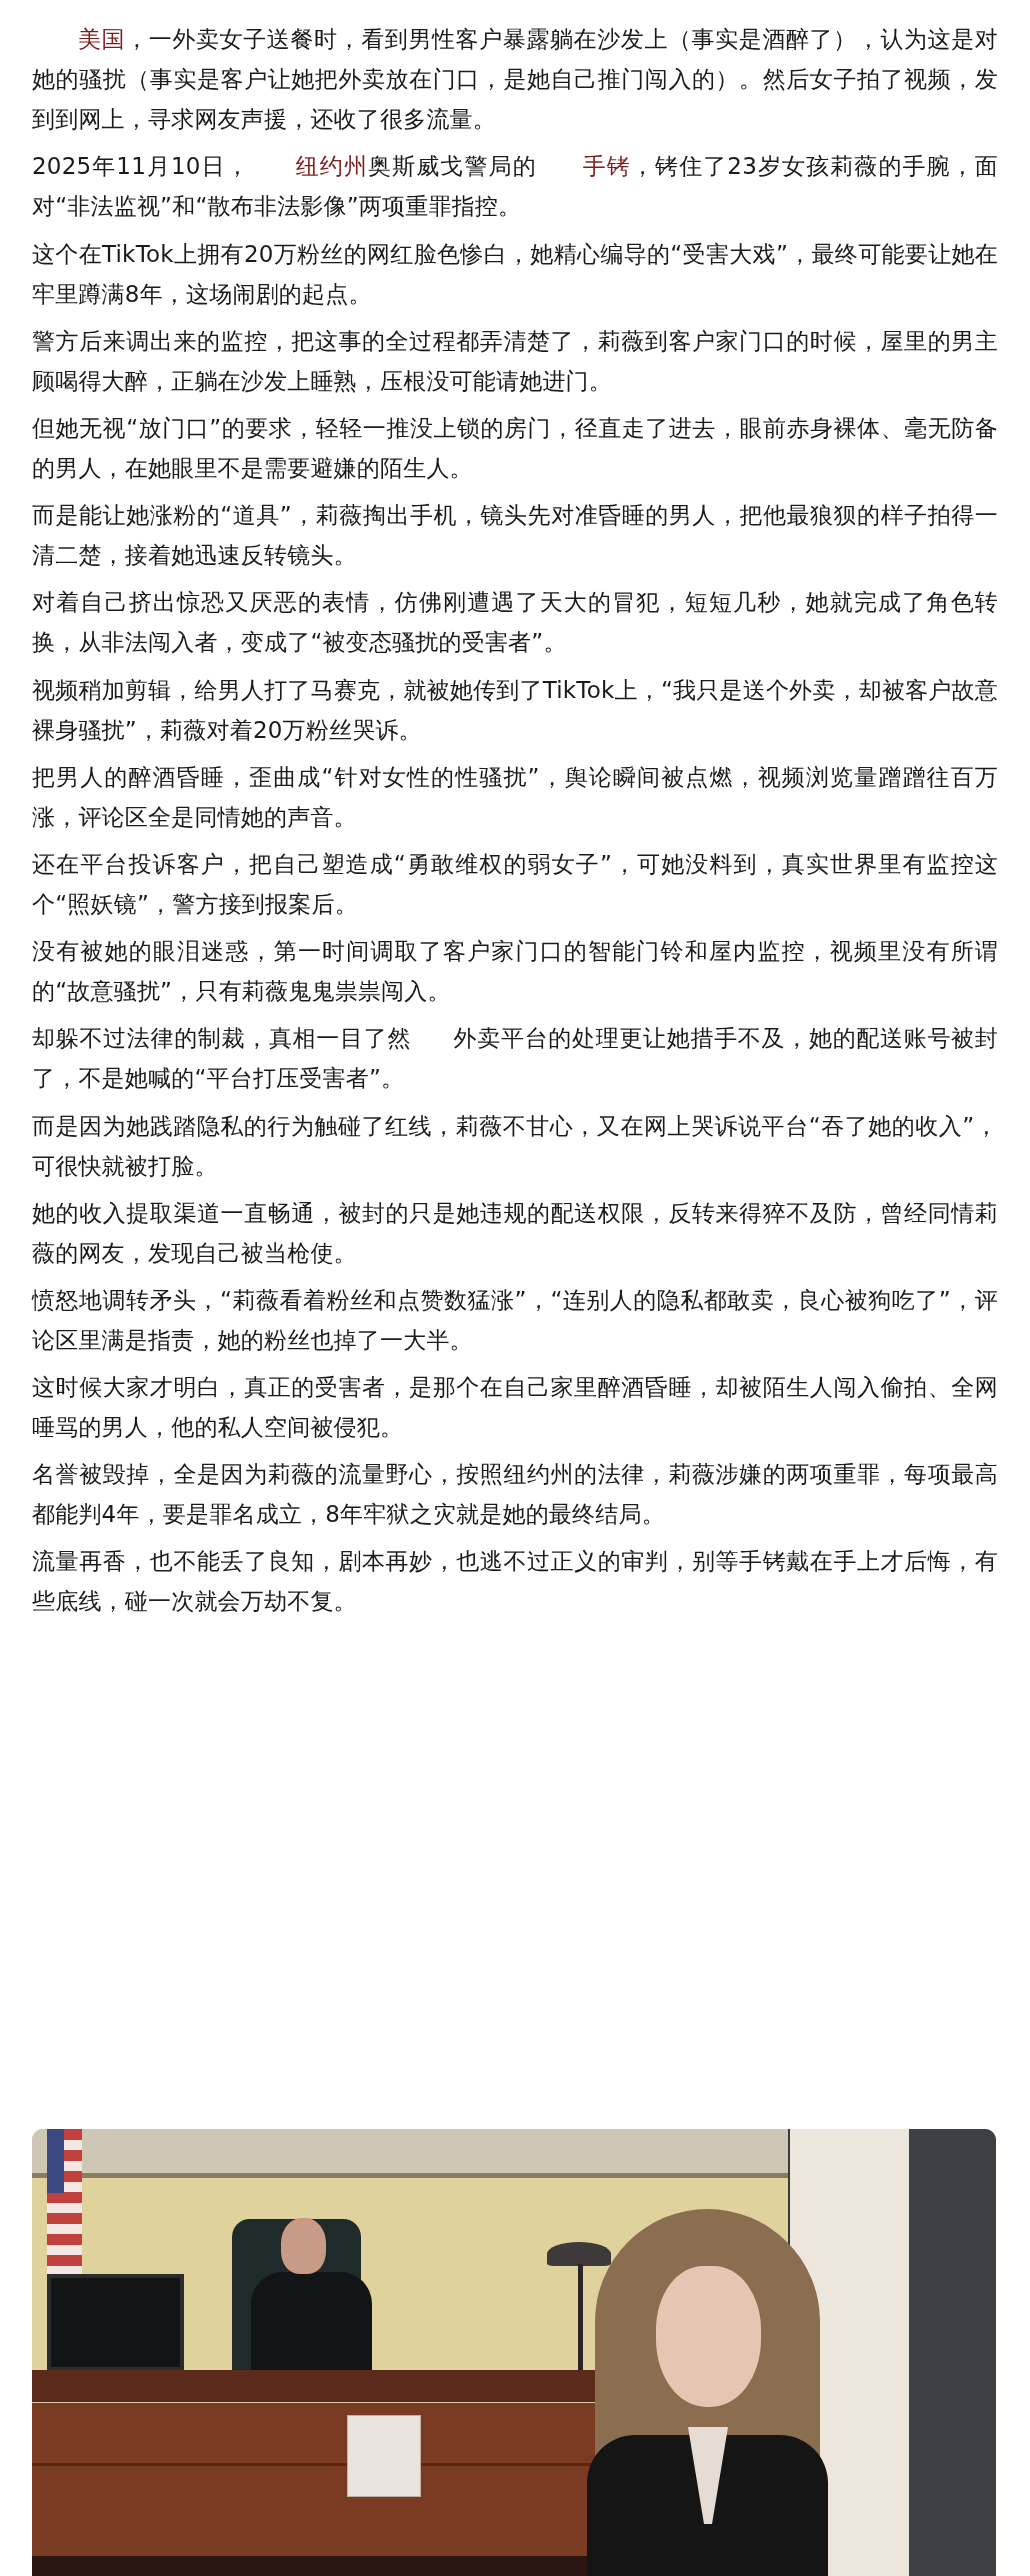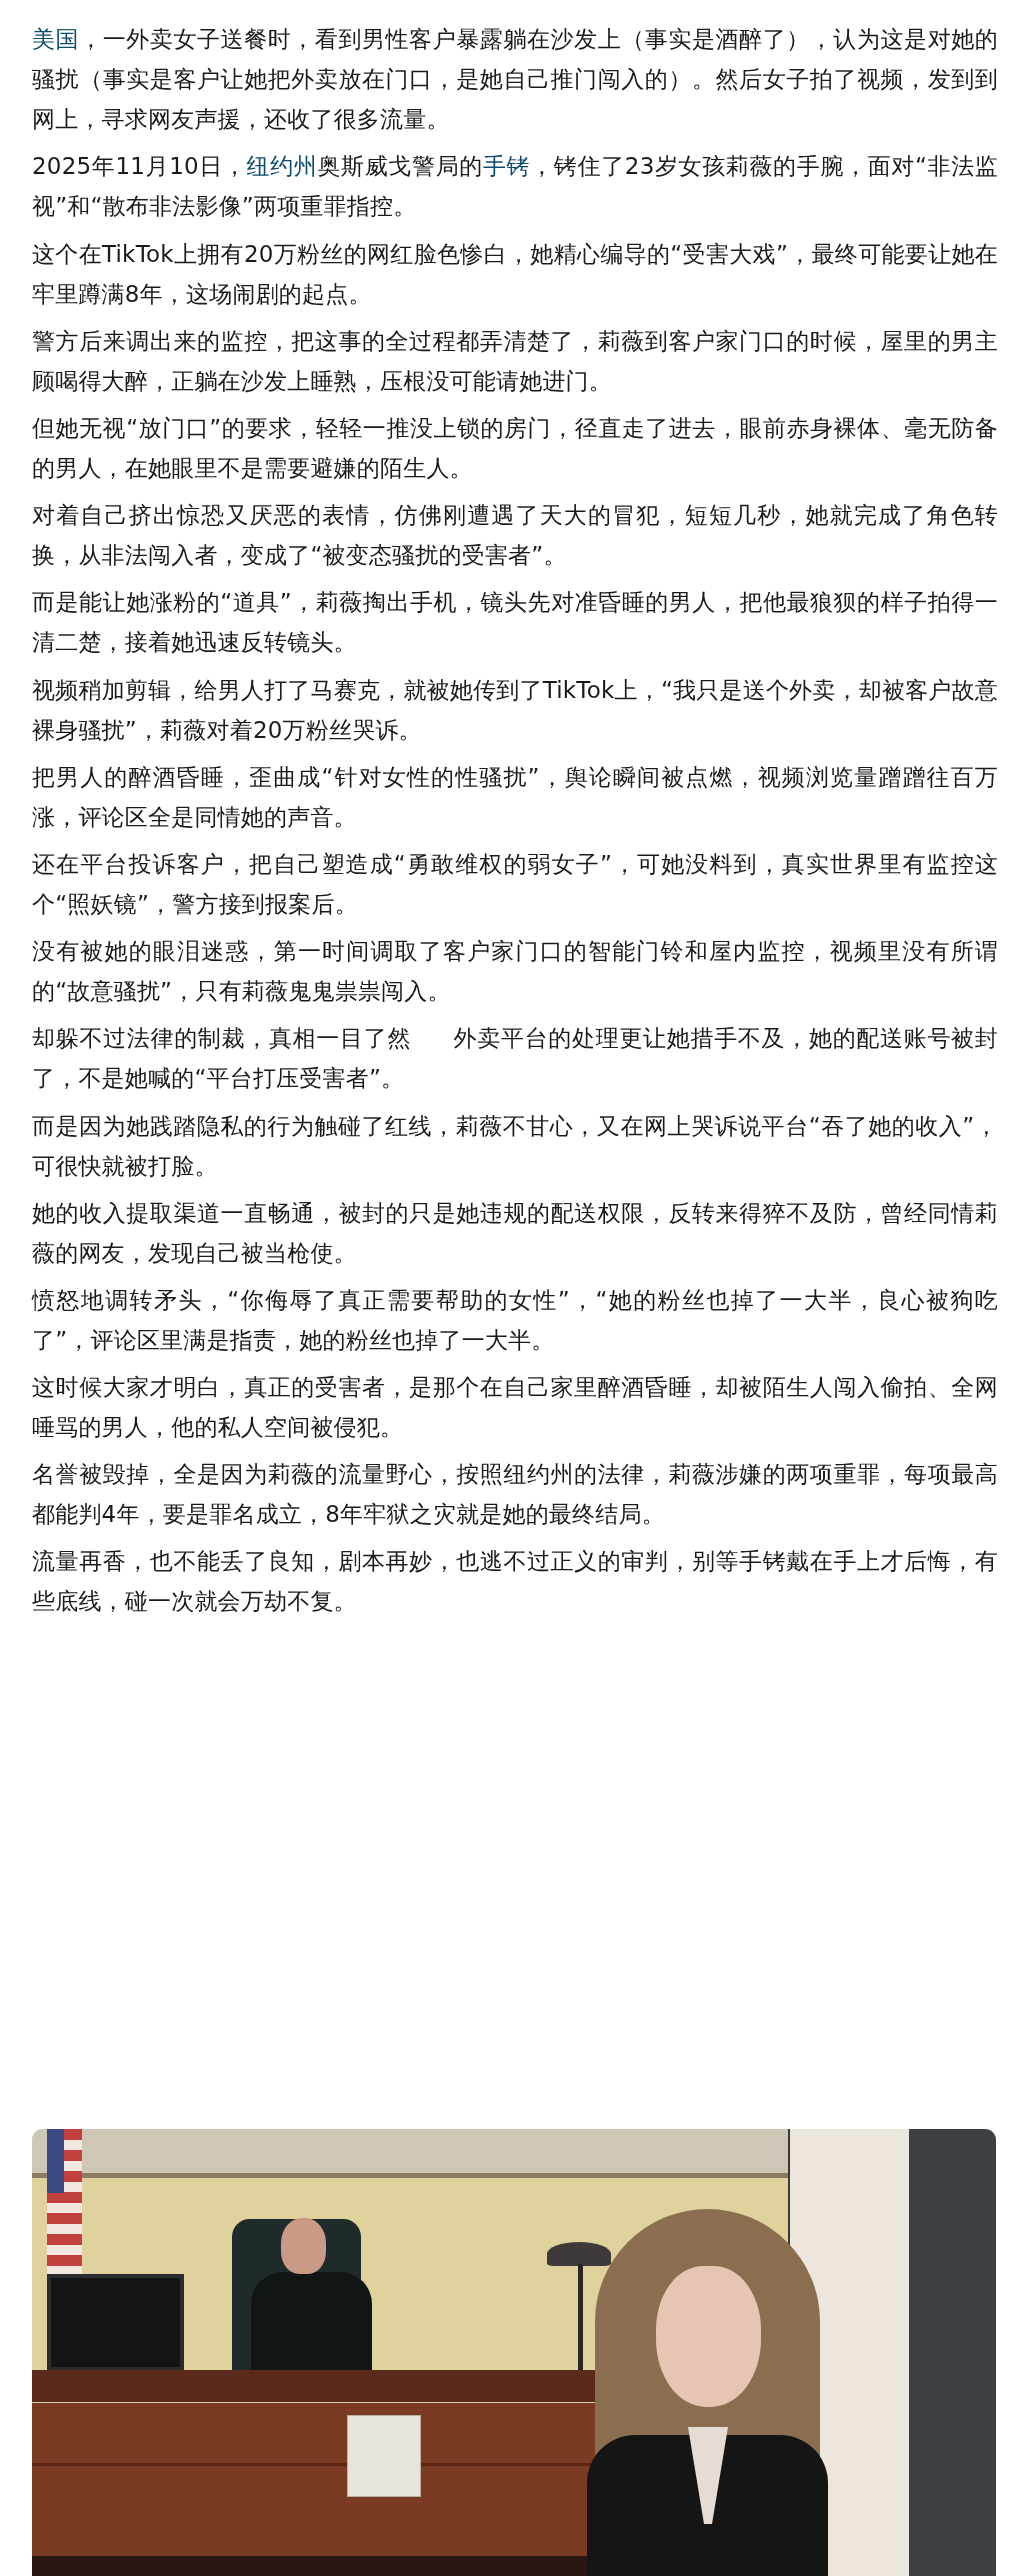--- a/index.html
+++ b/index.html
@@ -17,21 +17,21 @@
     top: 19.3px;
     width: 966px;
   }
   .para {
     margin: 0 0 7.2px 0;
     font-size: 23px;
     line-height: 40px;
     letter-spacing: 0.2px;
     text-align: justify;
   }
-  .link { color: #0c4a6e; cursor: pointer; }
+  .link { color: #7f1d1d; cursor: pointer; margin-left: 46px; }
   .faded {
     display: inline-block;
     width: 42px;
     height: 24px;
     vertical-align: middle;
     background: linear-gradient(180deg, rgba(255,255,255,0) 0%, #ffffff 65%);
   }
   .photo {
     position: absolute;
     left: 32px;
@@ -69,30 +69,30 @@
 </style>
 </head>
 <body>
 
 <div class="article" id="article">
     <p class="para"><span class="link">美国</span><span>，一外卖女子送餐时，看到男性客户暴露躺在沙发上（事实是酒醉了），认为这是对她的骚扰（事实是客户让她把外卖放在门口，是她自己推门闯入的）。然后女子拍了视频，发到到网上，寻求网友声援，还收了很多流量。</span></p>
     <p class="para"><span>2025年11月10日，</span><span class="link">纽约州</span><span>奥斯威戈警局的</span><span class="link">手铐</span><span>，铐住了23岁女孩莉薇的手腕，面对“非法监视”和“散布非法影像”两项重罪指控。</span></p>
     <p class="para"><span>这个在TikTok上拥有20万粉丝的网红脸色惨白，她精心编导的“受害大戏”，最终可能要让她在牢里蹲满8年，这场闹剧的起点。</span></p>
     <p class="para"><span>警方后来调出来的监控，把这事的全过程都弄清楚了，莉薇到客户家门口的时候，屋里的男主顾喝得大醉，正躺在沙发上睡熟，压根没可能请她进门。</span></p>
     <p class="para"><span>但她无视“放门口”的要求，轻轻一推没上锁的房门，径直走了进去，眼前赤身裸体、毫无防备的男人，在她眼里不是需要避嫌的陌生人。</span></p>
+    <p class="para"><span>而是能让她涨粉的“道具”，莉薇掏出手机，镜头先对准昏睡的男人，把他最狼狈的样子拍得一清二楚，接着她迅速反转镜头。</span></p>
     <p class="para"><span>对着自己挤出惊恐又厌恶的表情，仿佛刚遭遇了天大的冒犯，短短几秒，她就完成了角色转换，从非法闯入者，变成了“被变态骚扰的受害者”。</span></p>
-    <p class="para"><span>而是能让她涨粉的“道具”，莉薇掏出手机，镜头先对准昏睡的男人，把他最狼狈的样子拍得一清二楚，接着她迅速反转镜头。</span></p>
     <p class="para"><span>视频稍加剪辑，给男人打了马赛克，就被她传到了TikTok上，“我只是送个外卖，却被客户故意裸身骚扰”，莉薇对着20万粉丝哭诉。</span></p>
     <p class="para"><span>把男人的醉酒昏睡，歪曲成“针对女性的性骚扰”，舆论瞬间被点燃，视频浏览量蹭蹭往百万涨，评论区全是同情她的声音。</span></p>
     <p class="para"><span>还在平台投诉客户，把自己塑造成“勇敢维权的弱女子”，可她没料到，真实世界里有监控这个“照妖镜”，警方接到报案后。</span></p>
     <p class="para"><span>没有被她的眼泪迷惑，第一时间调取了客户家门口的智能门铃和屋内监控，视频里没有所谓的“故意骚扰”，只有莉薇鬼鬼祟祟闯入。</span></p>
     <p class="para"><span>却躲不过法律的制裁，真相一目了然</span><span class="faded"></span><span>外卖平台的处理更让她措手不及，她的配送账号被封了，不是她喊的“平台打压受害者”。</span></p>
     <p class="para"><span>而是因为她践踏隐私的行为触碰了红线，莉薇不甘心，又在网上哭诉说平台“吞了她的收入”，可很快就被打脸。</span></p>
     <p class="para"><span>她的收入提取渠道一直畅通，被封的只是她违规的配送权限，反转来得猝不及防，曾经同情莉薇的网友，发现自己被当枪使。</span></p>
-    <p class="para"><span>愤怒地调转矛头，“你侮辱了真正需要帮助的女性”，“她的粉丝也掉了一大半，良心被狗吃了”，评论区里满是指责，她的粉丝也掉了一大半。</span></p>
+    <p class="para"><span>愤怒地调转矛头，“莉薇看着粉丝和点赞数猛涨”，“连别人的隐私都敢卖，良心被狗吃了”，评论区里满是指责，她的粉丝也掉了一大半。</span></p>
     <p class="para"><span>这时候大家才明白，真正的受害者，是那个在自己家里醉酒昏睡，却被陌生人闯入偷拍、全网唾骂的男人，他的私人空间被侵犯。</span></p>
     <p class="para"><span>名誉被毁掉，全是因为莉薇的流量野心，按照纽约州的法律，莉薇涉嫌的两项重罪，每项最高都能判4年，要是罪名成立，8年牢狱之灾就是她的最终结局。</span></p>
     <p class="para"><span>流量再香，也不能丢了良知，剧本再妙，也逃不过正义的审判，别等手铐戴在手上才后悔，有些底线，碰一次就会万劫不复。</span></p>
   </div>
 
 <div class="photo">
   <div class="wall-top"></div>
   <div class="wall-trim"></div>
   <div class="wall"></div>
   <div class="flag"></div>

